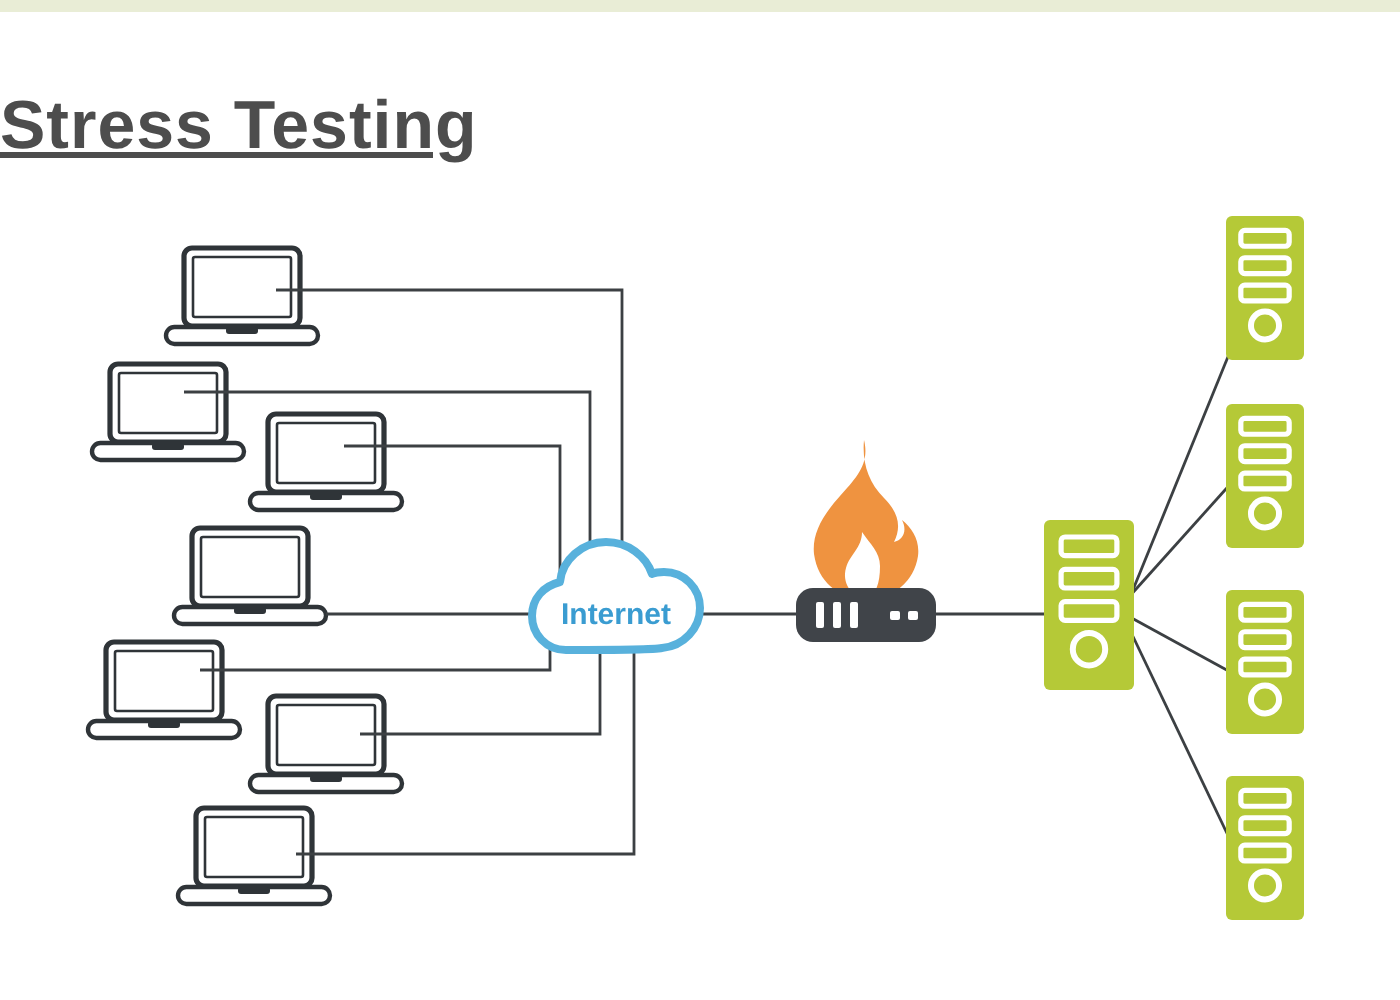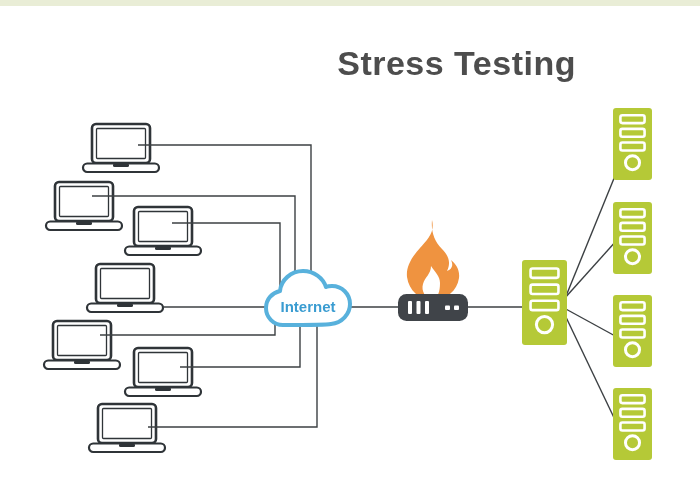--- a/index.html
+++ b/index.html
@@ -10,24 +10,25 @@
     overflow: hidden;
     position: relative;
   }
   .top-bar {
     position: absolute; top: 0; left: 0;
     width: 700px; height: 6px;
   }
   .title {
     position: absolute; top: 44px; left: 0;
     width: 576px;
-    text-align: right;
+    text-align: left;
     font-size: 34px;
     font-weight: bold;
     letter-spacing: 0.5px;
+    text-decoration: underline;
   }
   svg.diagram {
     position: absolute; top: 0; left: 0;
     width: 700px; height: 500px;
   }
 </style>
 </head>
 <body style="background: rgb(255, 255, 255);">
 
 <div class="top-bar" style="background: rgb(233, 237, 214);"></div>

